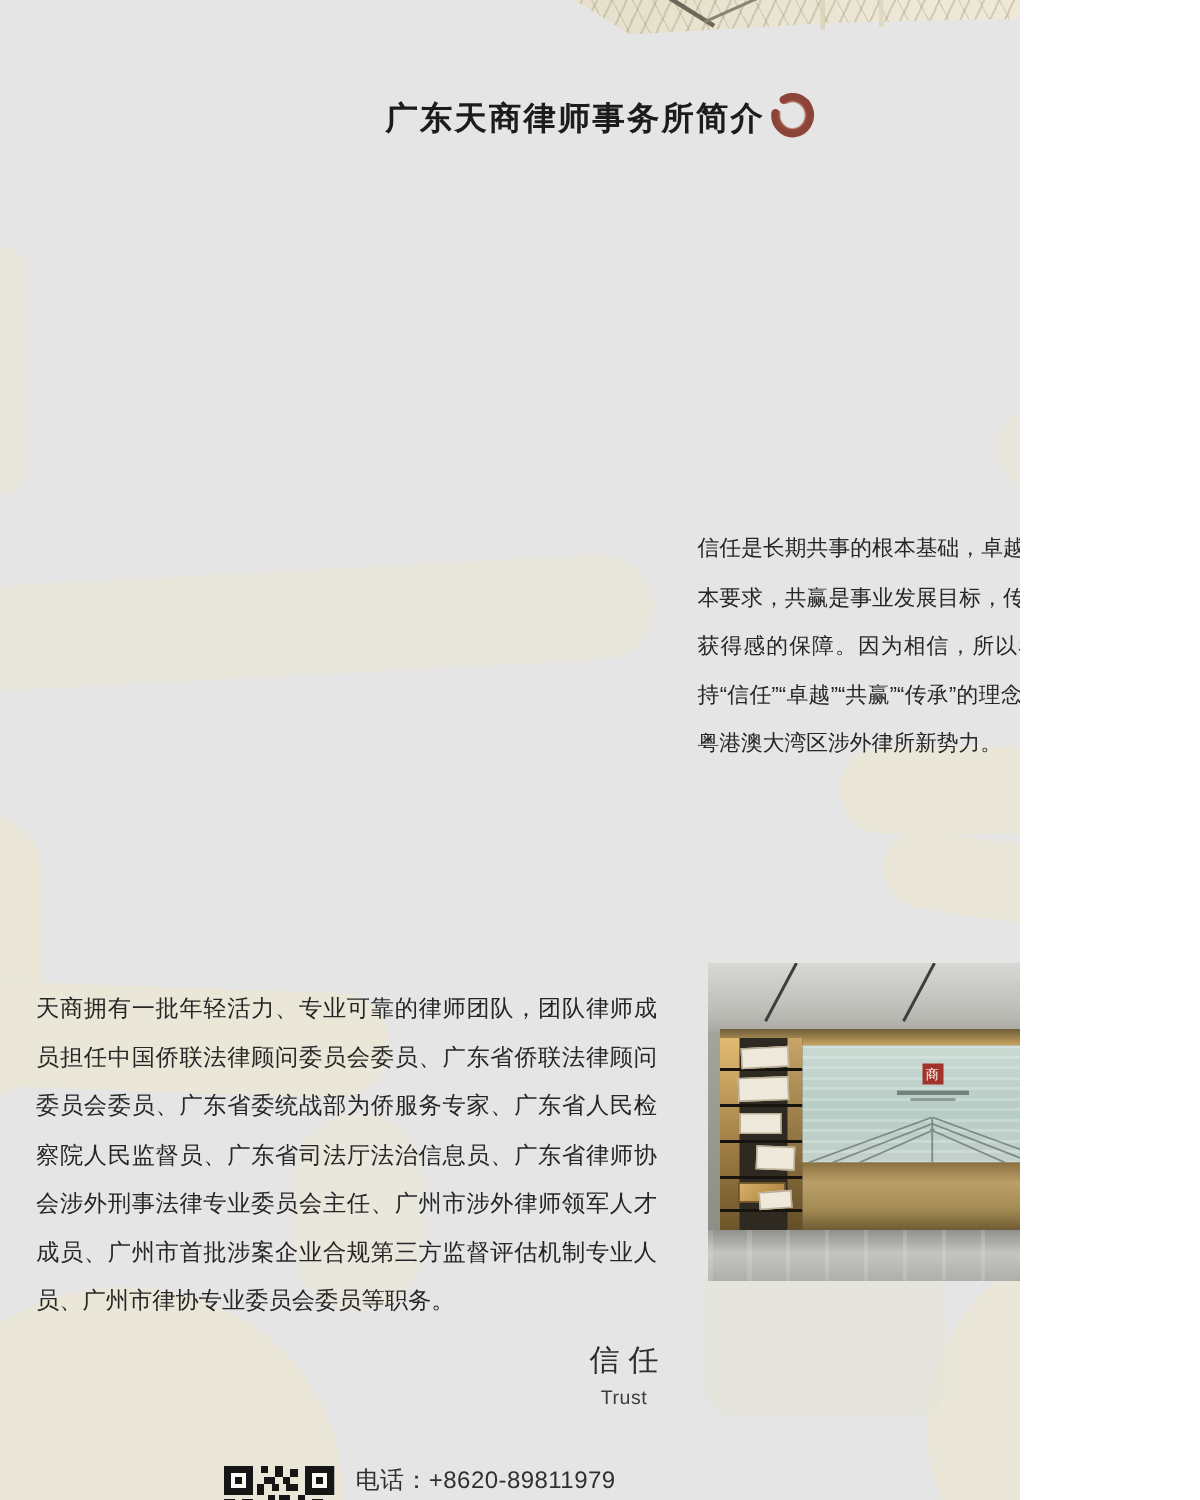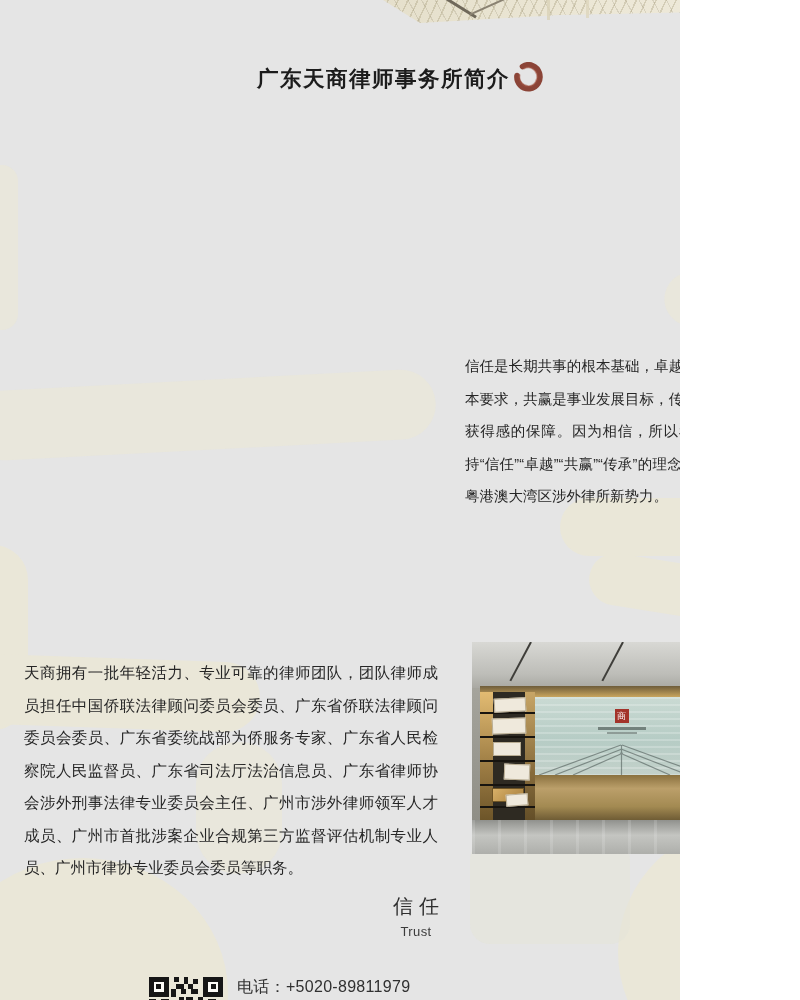--- a/index.html
+++ b/index.html
@@ -197,15 +197,15 @@
           <rect x="17" y="5" width="3" height="2"></rect>
         <rect x="12" y="8" width="2" height="2"></rect>
           <rect x="15" y="8" width="3" height="2"></rect>
         <rect x="0" y="9" width="3" height="2"></rect>
           <rect x="5" y="9" width="3" height="2"></rect>
         <rect x="20" y="8" width="2" height="2"></rect>
           <rect x="24" y="9" width="3" height="2"></rect>
       </g>
     </svg>
   </div>
-  <div class="phone">电话：+5020-89811979</div>
+  <div class="phone">电话：+8620-89811979</div>
 
 </div>
 
 </body></html>

